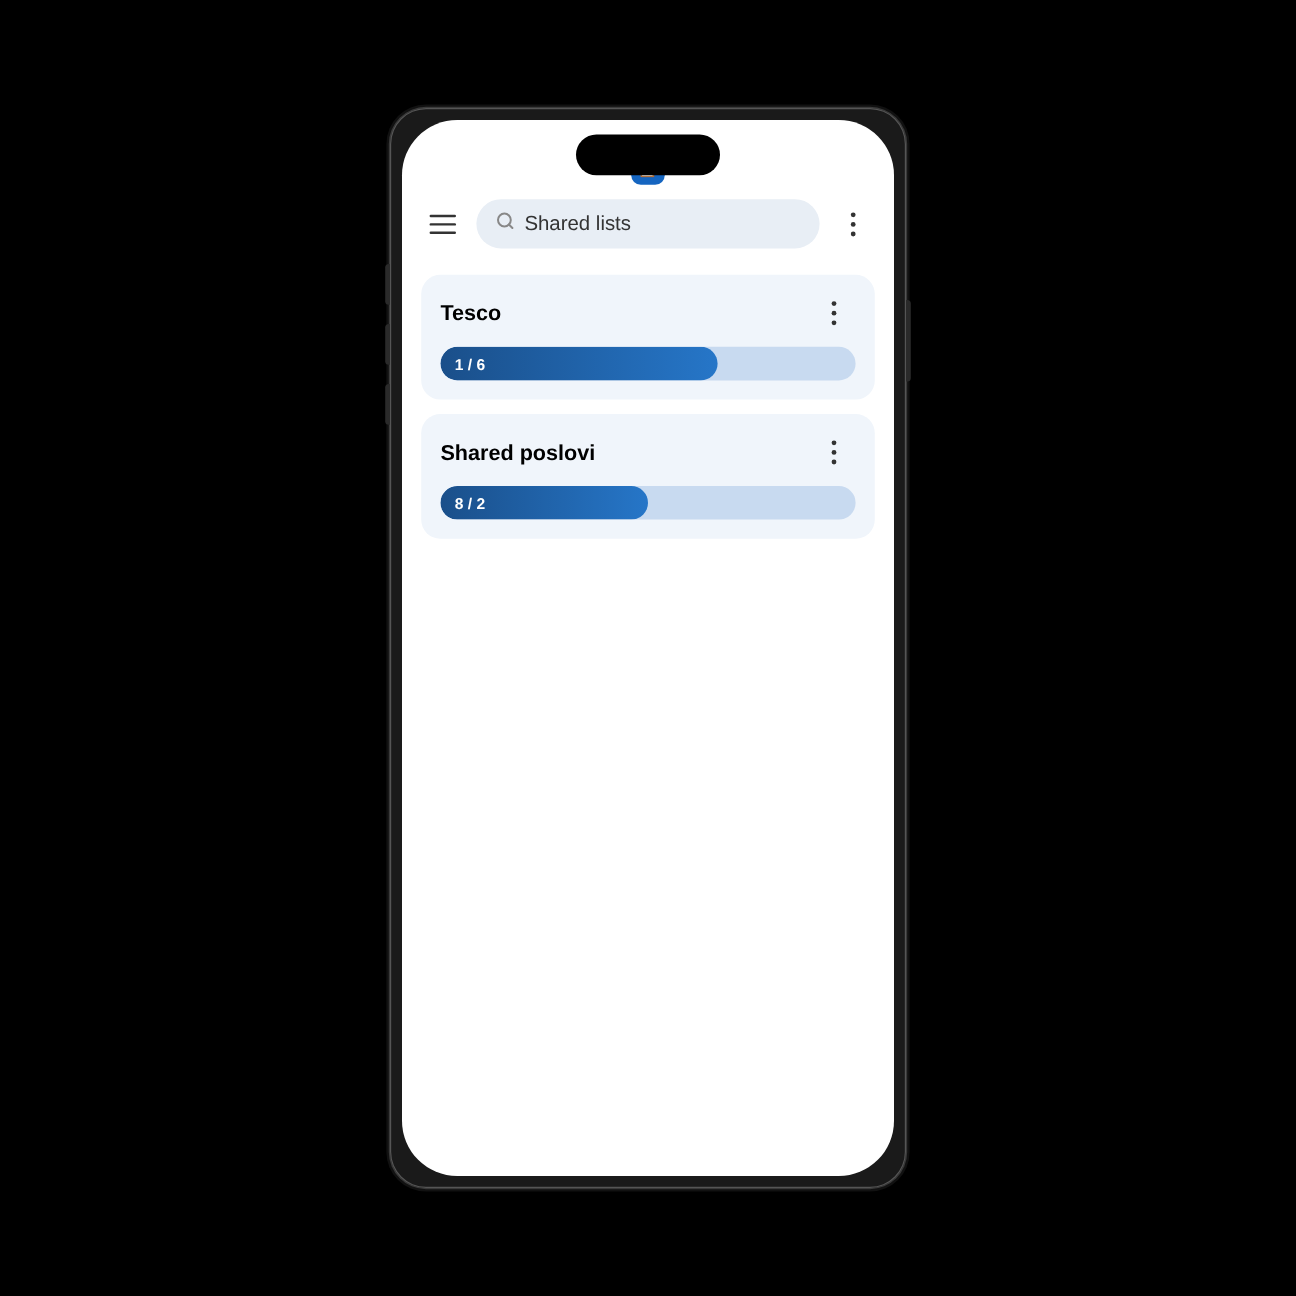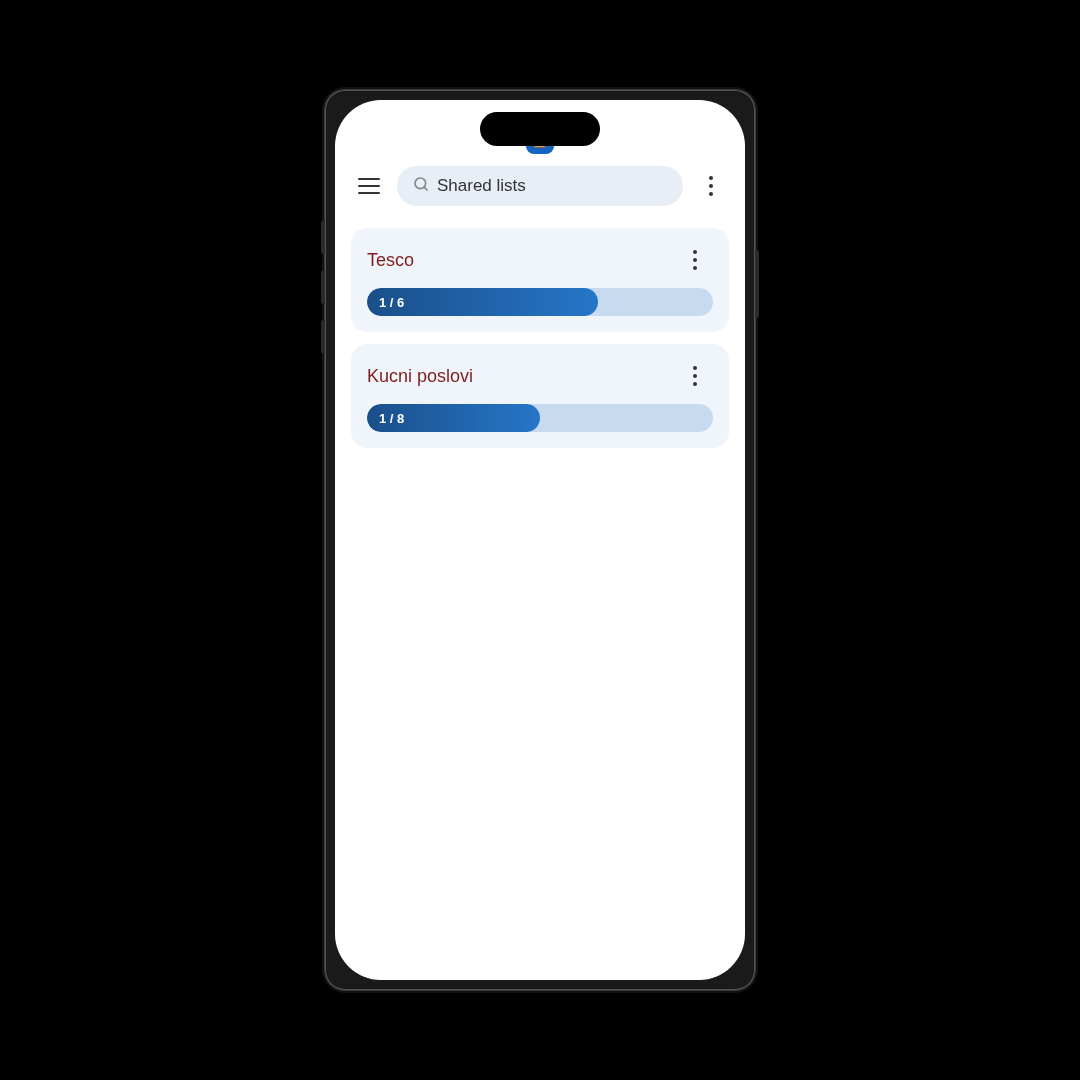--- a/index.html
+++ b/index.html
@@ -11,21 +11,21 @@
       align-items: center;
       width: 1080px;
       height: 1080px;
       font-family: -apple-system, BlinkMacSystemFont, 'Segoe UI', sans-serif;
     }
 
     .phone-outer {
       width: 430px;
       height: 900px;
       background: #1a1a1a;
-      border-radius: 20px;
+      border-radius: 30px;
       padding: 10px;
       box-shadow:
         0 0 0 1px #3a3a3a,
         0 0 0 3px #111,
         inset 0 0 0 1px #555,
         0 30px 80px rgba(0,0,0,0.8);
       position: relative;
     }
 
     
@@ -187,22 +187,22 @@
 
     .list-card-header {
       display: flex;
       align-items: center;
       justify-content: space-between;
       margin-bottom: 10px;
     }
 
     .list-title {
       font-size: 18px;
-      font-weight: 400;
-      color: #7f1d1d;
+      font-weight: 700;
+      color: #000000;
     }
 
     
     .progress-container {
       width: 100%;
       height: 28px;
       background: #c8daf0;
       border-radius: 14px;
       overflow: hidden;
       position: relative;
@@ -290,32 +290,32 @@
         </div>
         <div class="progress-container">
           <div class="progress-fill progress-tesco">
             <span class="progress-label">1 / 6</span>
           </div>
         </div>
       </div>
 
       <div class="list-card">
         <div class="list-card-header">
-          <span class="list-title">Kucni poslovi</span>
+          <span class="list-title">Shared poslovi</span>
           <div class="more-btn">
             <div class="three-dots-v">
               <div class="dot"></div>
               <div class="dot"></div>
               <div class="dot"></div>
             </div>
           </div>
         </div>
         <div class="progress-container">
           <div class="progress-fill progress-kucni">
-            <span class="progress-label">1 / 8</span>
+            <span class="progress-label">8 / 2</span>
           </div>
         </div>
       </div>
 
     </div>
 
   </div>
 </div>
 
 </body></html>

